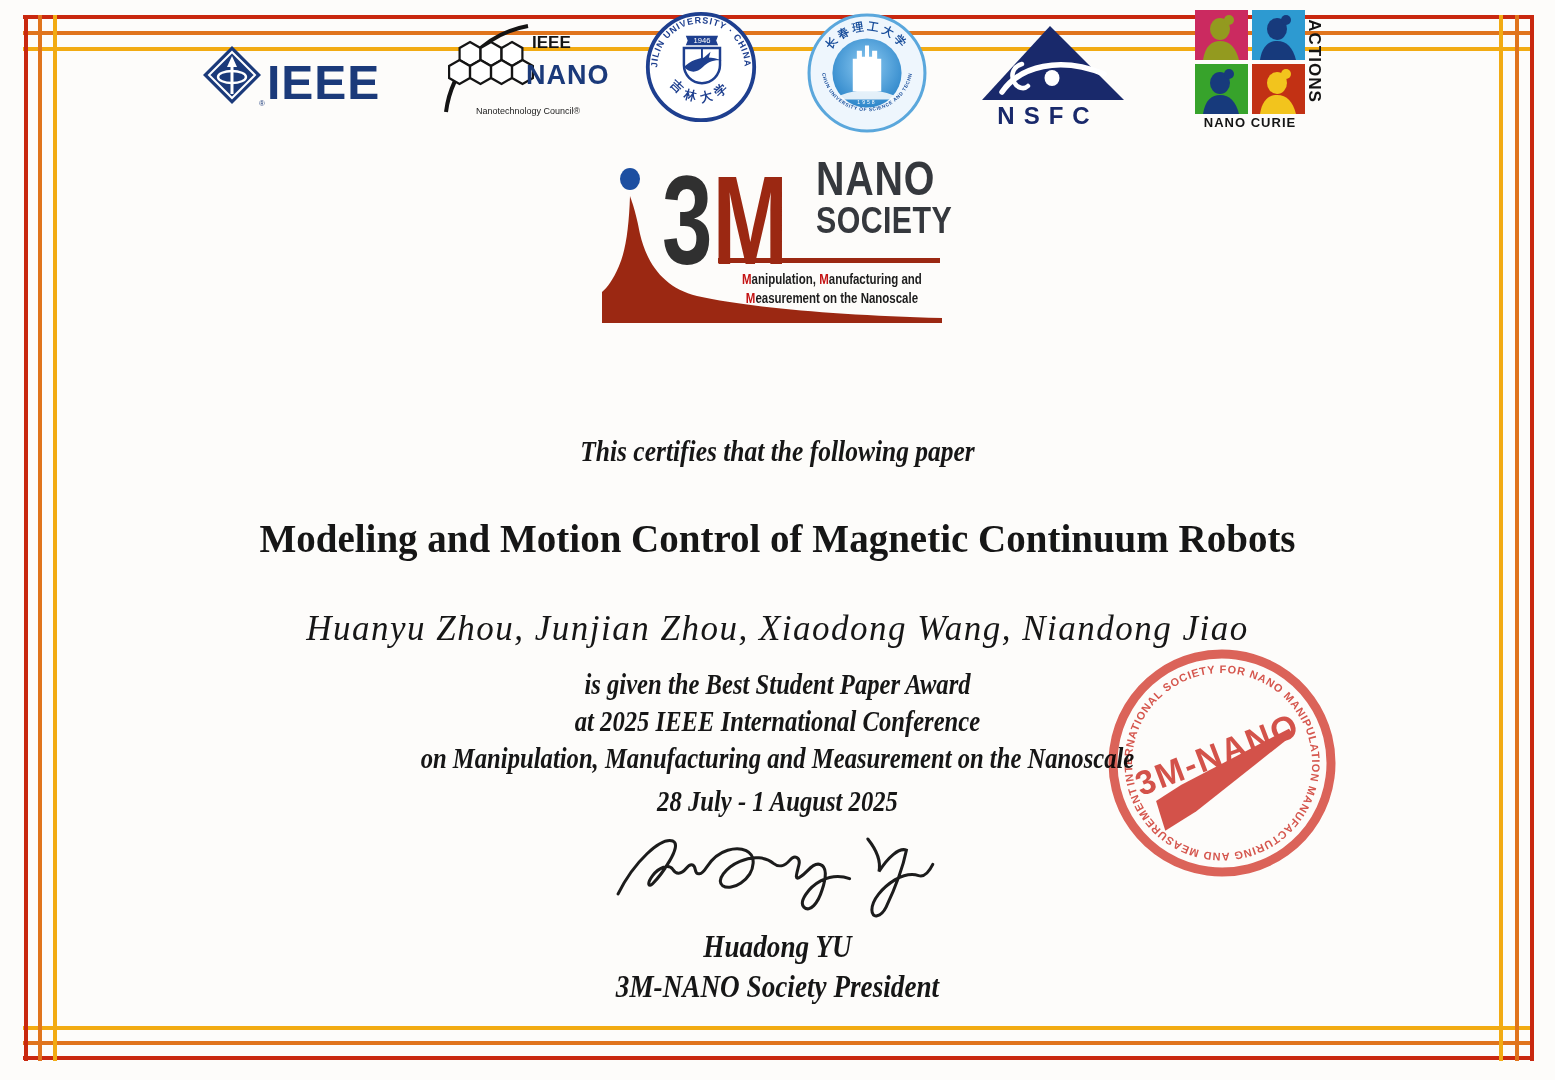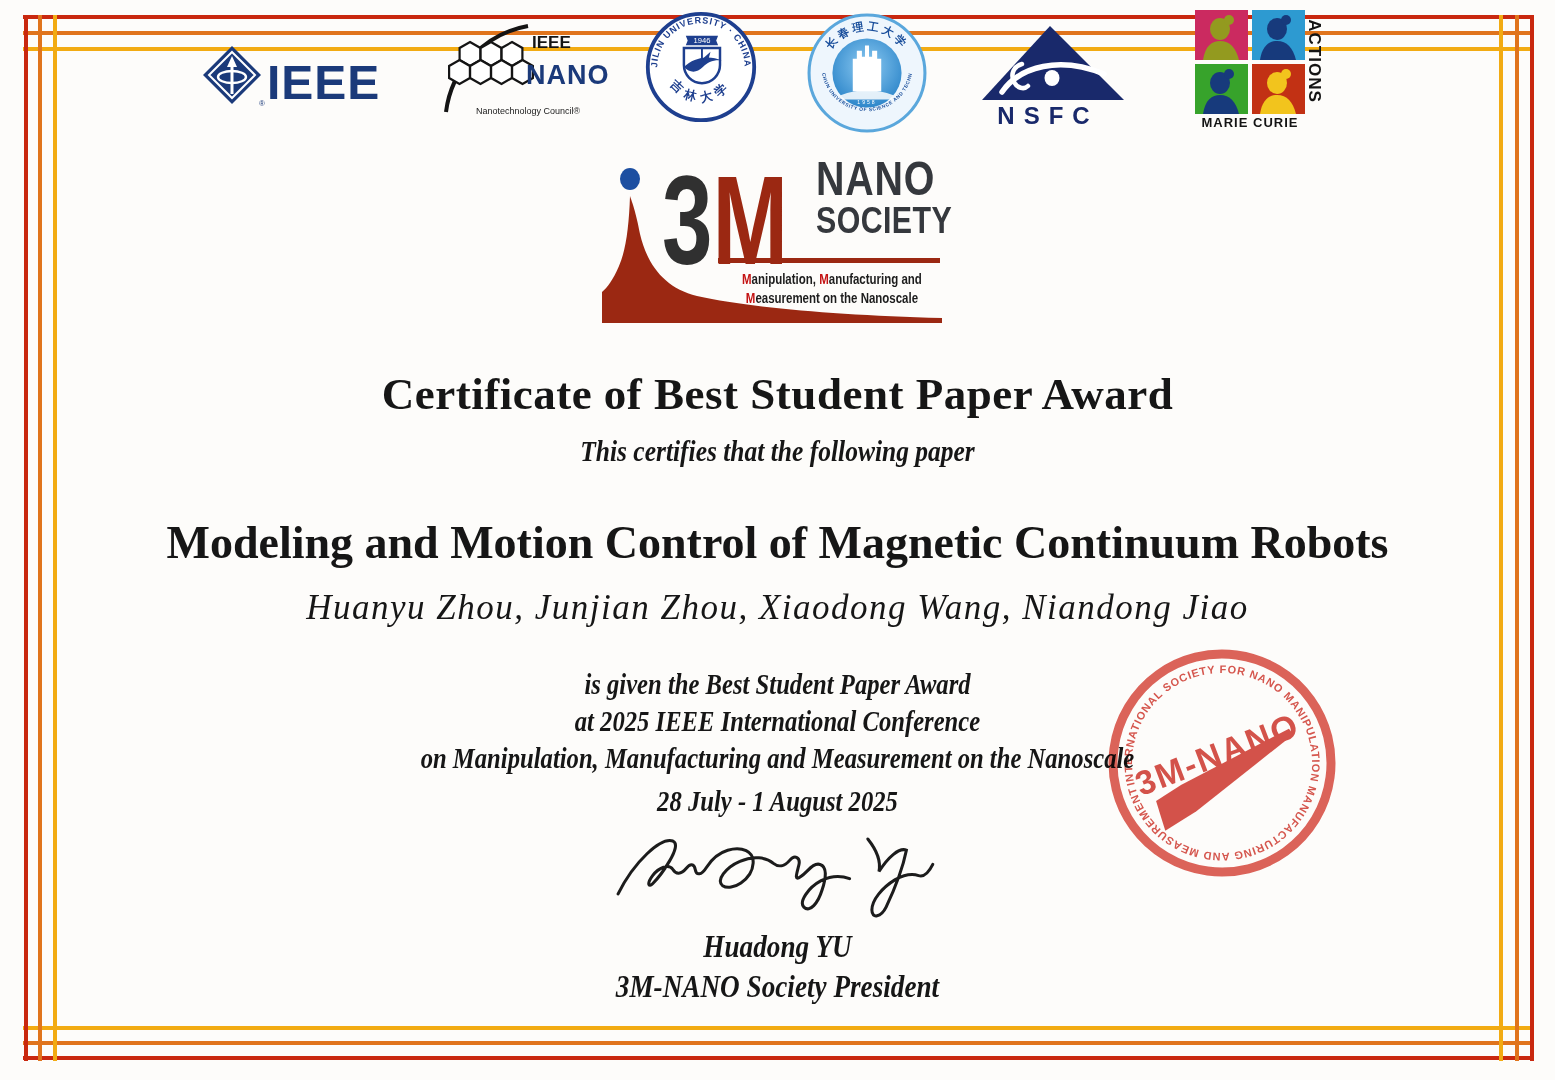--- a/index.html
+++ b/index.html
@@ -56,22 +56,22 @@
                     font-family:"Liberation Sans",sans-serif; font-weight:bold;
                     font-size:14px; line-height:1.35; color:#1d1d1d;
                     transform:scaleX(.82); transform-origin:left top; }
   .soc-tagline .tm { color:#c41414; }
 
   
   .ctext { position:absolute; left:0; right:0; text-align:center; }
   .title   { top:368px; font-size:45px; font-weight:bold; letter-spacing:.5px; }
   .intro   { top:434px; font-size:30px; font-style:italic; font-weight:bold;
              transform:scaleX(.85); }
-  .ptitle  { top:516px; font-size:46px; font-weight:bold; }
-  .authors { top:588px; font-size:35px; font-style:italic; letter-spacing:1.5px; }
+  .ptitle  { top:516px; font-size:39px; font-weight:bold; }
+  .authors { top:609px; font-size:35px; font-style:italic; letter-spacing:1.5px; }
   .award   { top:666px; font-size:29px; font-style:italic; font-weight:bold;
              line-height:37px; transform:scaleX(.85); }
   .award .dateline { margin-top:6px; }
   .signame { top:928px; font-size:32px; font-style:italic; font-weight:bold;
              transform:scaleX(.85); }
   .sigrole { top:968px; font-size:32px; font-style:italic; font-weight:bold;
              transform:scaleX(.85); }
 
   .signature { position:absolute; left:612px; top:816px; }
 
@@ -189,21 +189,21 @@
       </defs>
       <rect x="0" y="0" width="53" height="50" fill="#cb2a60"></rect>
       <rect x="57" y="0" width="53" height="50" fill="#2d9ad1"></rect>
       <rect x="0" y="54" width="53" height="50" fill="#37a32b"></rect>
       <rect x="57" y="54" width="53" height="50" fill="#c23114"></rect>
       <use href="#bust" fill="#939a1f"></use>
       <use href="#bust" transform="translate(57,0)" fill="#173a7c"></use>
       <use href="#bust" transform="translate(0,54)" fill="#173a7c"></use>
       <use href="#bust" transform="translate(57,54)" fill="#f2c41d"></use>
     </svg>
-    <div class="mc-caption">MARIE CURIE</div>
+    <div class="mc-caption">NANO CURIE</div>
     <div class="mc-actions">
       <span>ACTIONS</span>
     </div>
   </div>
 
   <div class="society">
     <svg class="peak" width="352" height="182" viewBox="0 0 352 182">
       <ellipse cx="28" cy="29" rx="10" ry="11" fill="#1d4fa1"></ellipse>
       <path fill="#9b2812" d="M28,46 C27,76 24,100 17,116 C11,130 5,138 0,142 L0,173 L340,173 L340,168
            C235,165 150,158 95,146 C62,138 45,114 38,84 C34,62 30,52 28,46 Z"></path>
@@ -211,21 +211,20 @@
     <div class="big3m" style="left:60px"><span class="d3">3</span><span class="dm">M</span></div>
     <div class="soc-nano">NANO</div>
     <div class="soc-society">SOCIETY</div>
     <div class="soc-underline"></div>
     <div class="soc-tagline">
       <div><span class="tm">M</span><span>anipulation, </span><span class="tm">M</span><span>anufacturing and</span></div>
       <div><span class="tm">M</span><span>easurement on the Nanoscale</span></div>
     </div>
   </div>
 
-  <div class="ctext title">Certificate of Best Student Paper Award</div>
   <div class="ctext intro">This certifies that the following paper</div>
   <div class="ctext ptitle">Modeling and Motion Control of Magnetic Continuum Robots</div>
   <div class="ctext authors">Huanyu Zhou, Junjian Zhou, Xiaodong Wang, Niandong Jiao</div>
 
   <div class="ctext award">
     <div>is given the Best Student Paper Award</div>
     <div>at 2025 IEEE International Conference</div>
     <div>on Manipulation, Manufacturing and Measurement on the Nanoscale</div>
     <div class="dateline">28 July - 1 August 2025</div>
   </div>

